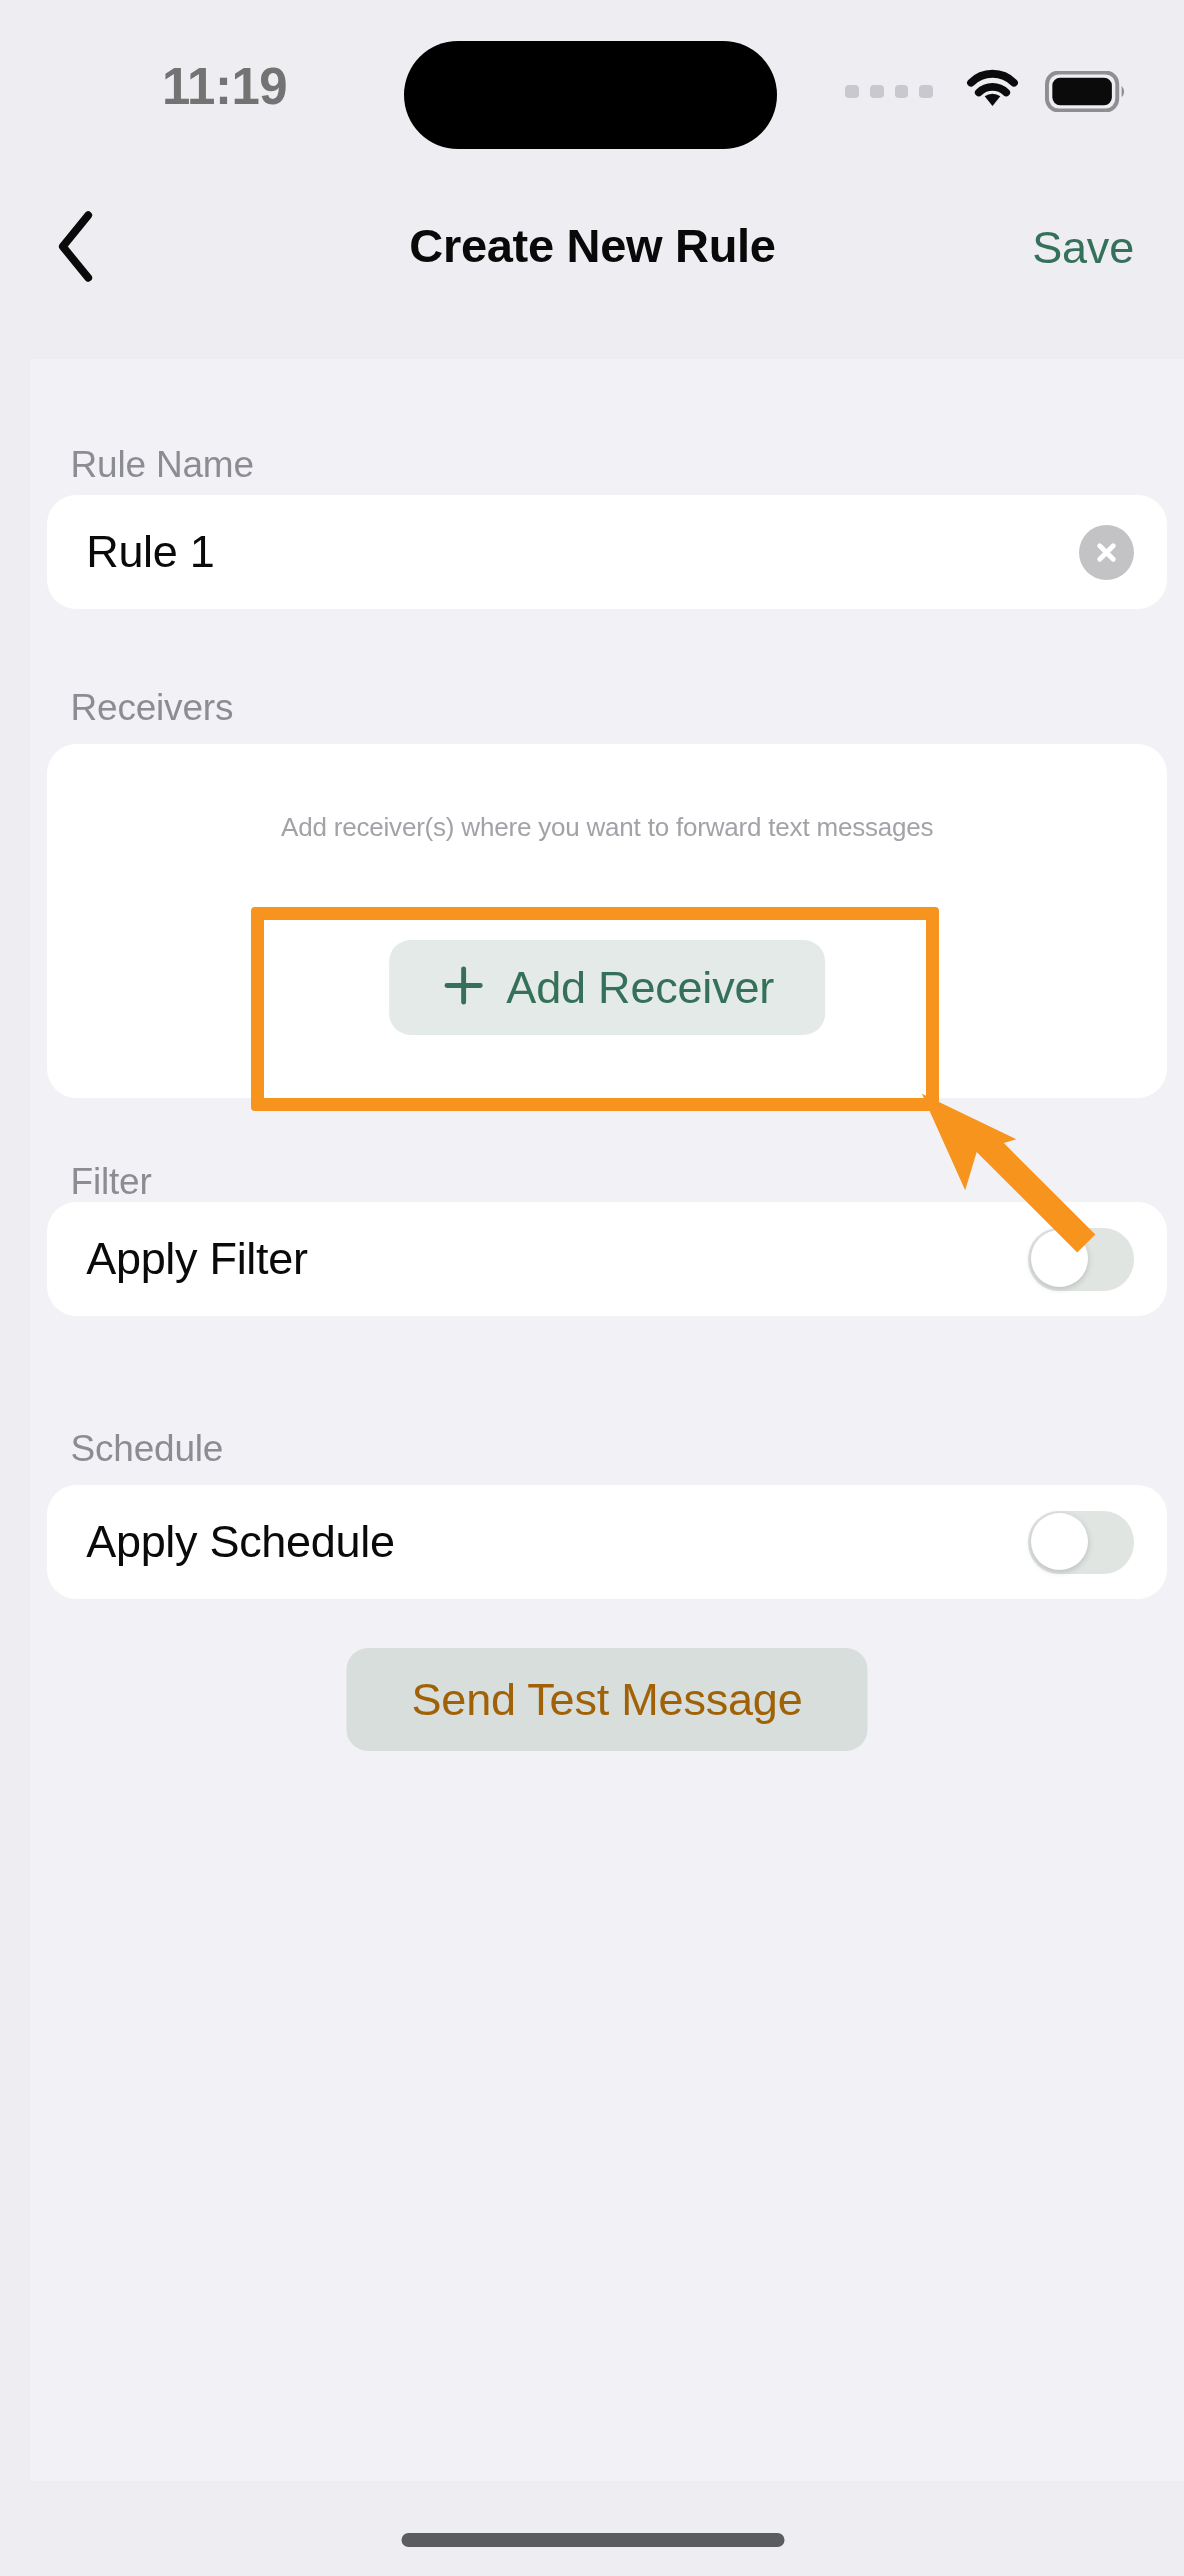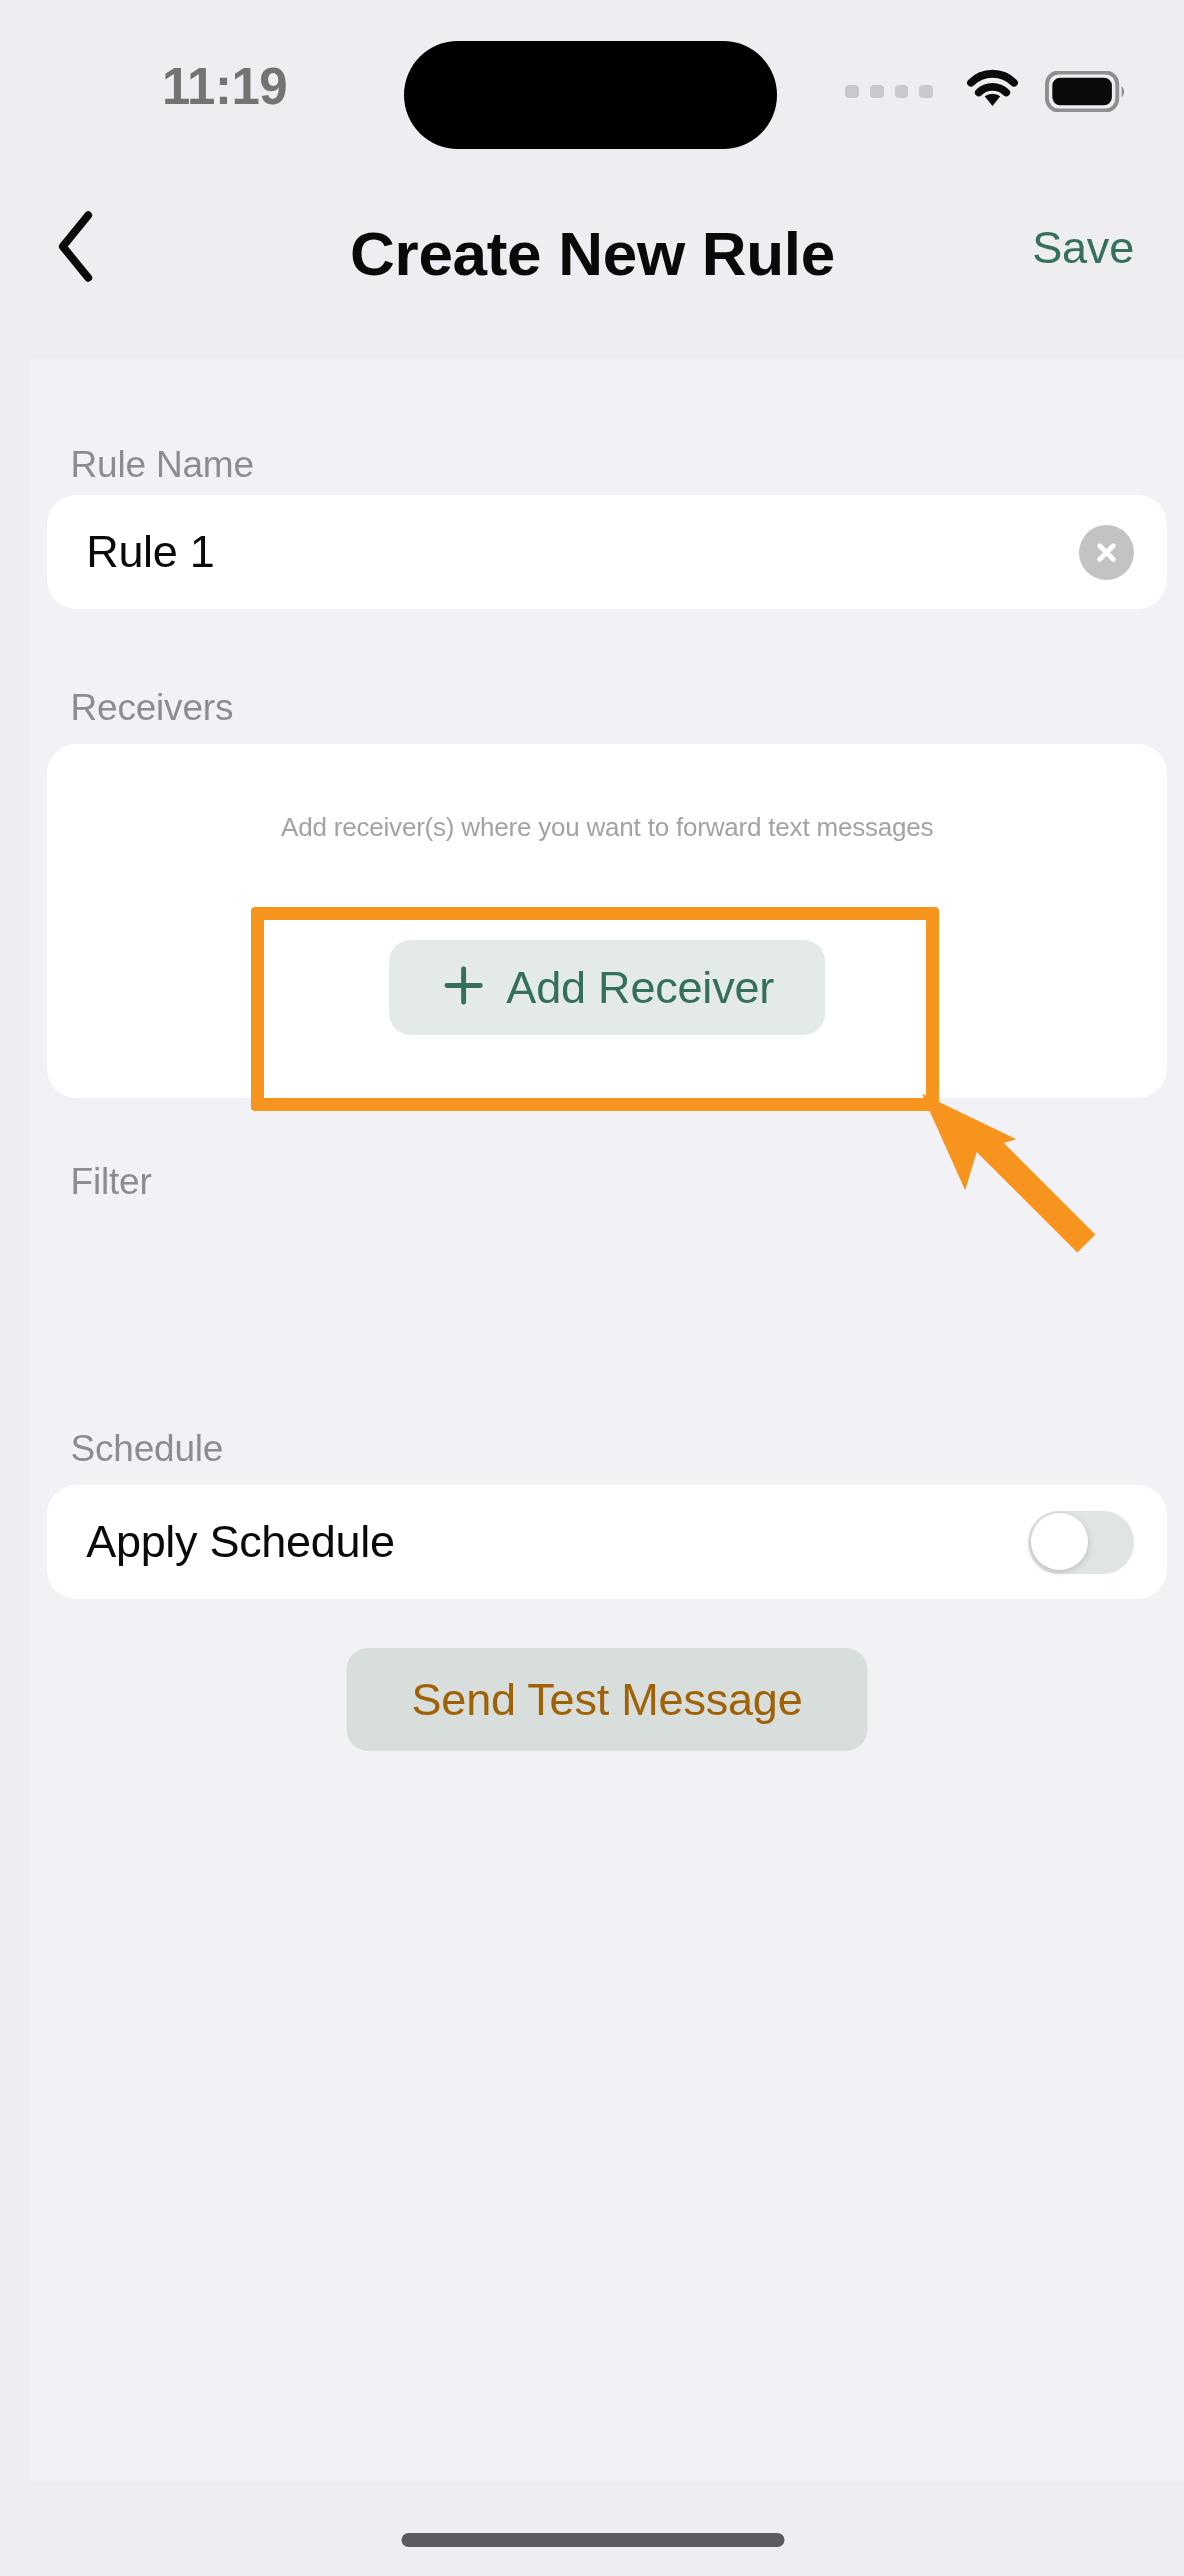--- a/index.html
+++ b/index.html
@@ -82,21 +82,21 @@
     align-items: center;
     justify-content: center;
     cursor: pointer;
   }
   .nav-title {
     position: absolute;
     left: 0;
     top: 31px;
     width: 1185px;
     text-align: center;
-    font-size: 62px;
+    font-size: 47px;
     font-weight: 700;
     color: #090909;
     letter-spacing: -0.3px;
   }
   .save-button {
     position: absolute;
     right: 51px;
     top: 35px;
     font-size: 45px;
     color: #35705a;
@@ -350,20 +350,26 @@
       <span>
         <svg width="47" height="47" viewBox="0 0 48 48">
           <path d="M24 7 L24 41 M7 24 L41 24" stroke="#35705a" stroke-width="5" stroke-linecap="round"></path>
         </svg>
       </span>
       <span class="add-receiver-label">Add Receiver</span>
     </div>
   </div>
 
   <div class="section-label filter-label">Filter</div>
+  <div class="filter-card">
+    <span class="row-label">Apply Filter</span>
+    <span class="toggle">
+      <span class="knob"></span>
+    </span>
+  </div>
 
   <div class="section-label schedule-label">Schedule</div>
   <div class="schedule-card">
     <span class="row-label">Apply Schedule</span>
     <span class="toggle">
       <span class="knob"></span>
     </span>
   </div>
 
   <div class="send-test-button">Send Test Message</div>

